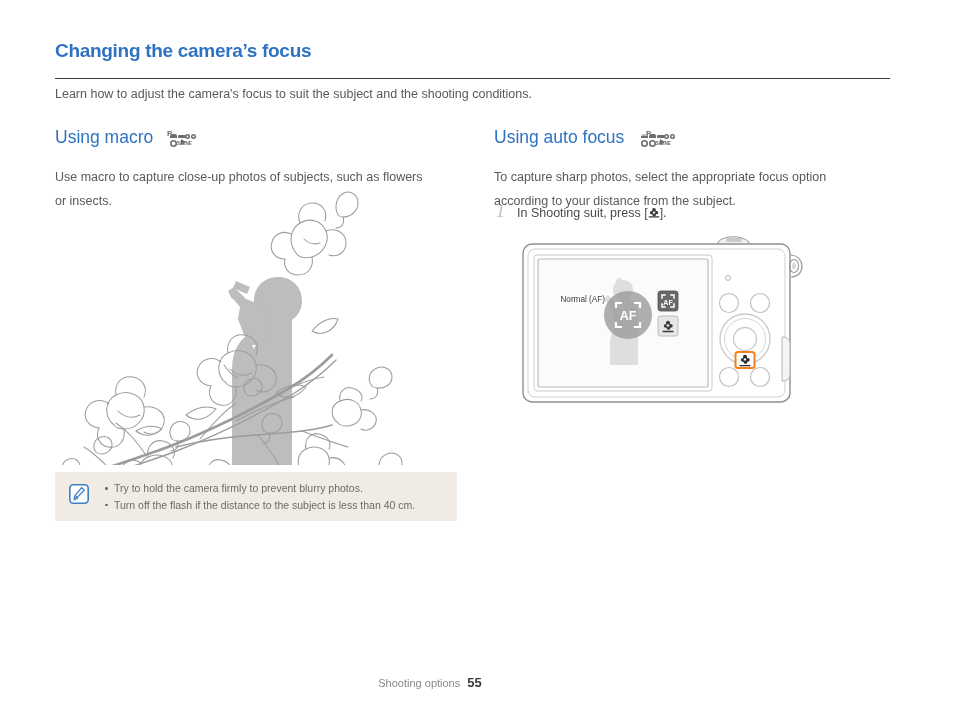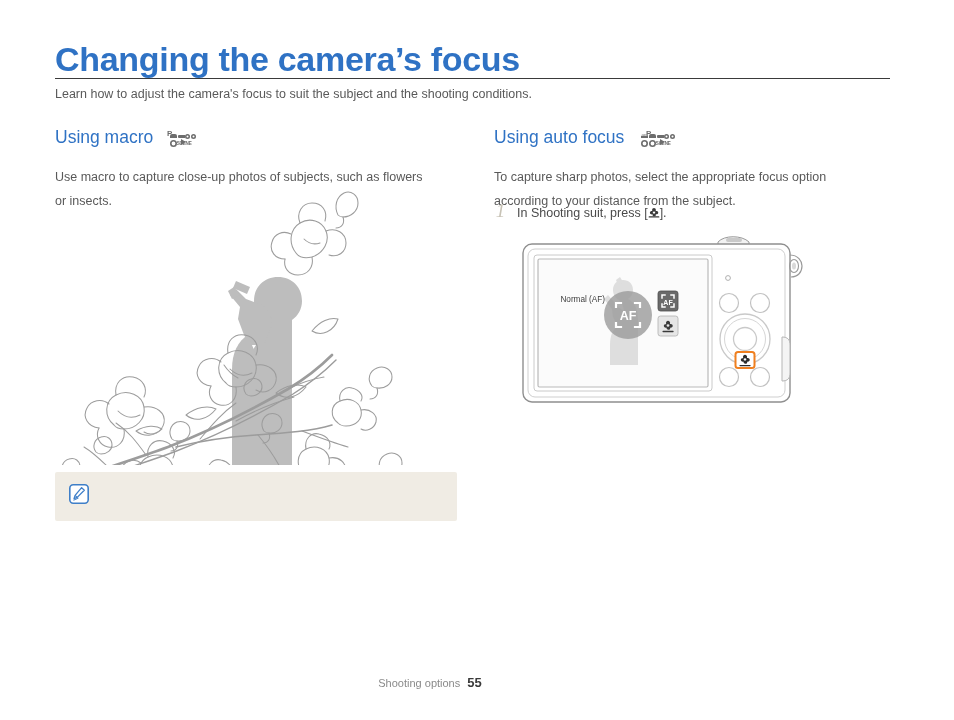--- a/index.html
+++ b/index.html
@@ -21,21 +21,21 @@
     left: 0; top: 0;
     width: 954px;
     height: 720px;
   }
 
   
   .page-title {
     position: absolute;
     left: 55px;
     top: 40px;
-    font-size: 34px;
+    font-size: 19px;
     font-weight: bold;
     color: #2f72c4;
     letter-spacing: -0.3px;
     white-space: nowrap;
   }
   .title-rule {
     position: absolute;
     left: 55px;
     top: 78px;
     width: 835px;
@@ -456,20 +456,24 @@
   </div>
 
   <div class="note-box">
     <div class="note-icon">
       <svg width="20" height="20" viewBox="0 0 20 20" xmlns="http://www.w3.org/2000/svg">
         <rect x="0.8" y="0.8" width="18.4" height="18.4" rx="3.4" ry="3.4" fill="#ffffff" stroke="#3f7fc8" stroke-width="1.6"></rect>
         <path d="M12.6 3.6 L15.3 6.3 L8.2 13.4 L5.0 14.6 L6.1 11.4 Z" fill="#ffffff" stroke="#3f7fc8" stroke-width="1.3" stroke-linejoin="round"></path>
         <path d="M6.1 11.4 L8.2 13.4" stroke="#3f7fc8" stroke-width="1.1"></path>
         <path d="M4.4 16.2 C6.6 15.6 8.2 14.8 9.4 13.9" stroke="#3f7fc8" stroke-width="1.1" fill="none"></path>
       </svg>
+    </div>
+    <div class="note-list">
+      <div class="note-item">Try to hold the camera firmly to prevent blurry photos.</div>
+      <div class="note-item">Turn off the flash if the distance to the subject is less than 40 cm.</div>
     </div>
   </div>
 
   <div class="col col-right">
     <div class="sec-head-row">
       <div class="sec-title">Using auto focus</div>
       <div class="mode-icons">
         <span class="mi">
           <span class="mi-cam"><span class="mi-smart-lbl">SMART</span></span>
         </span>

